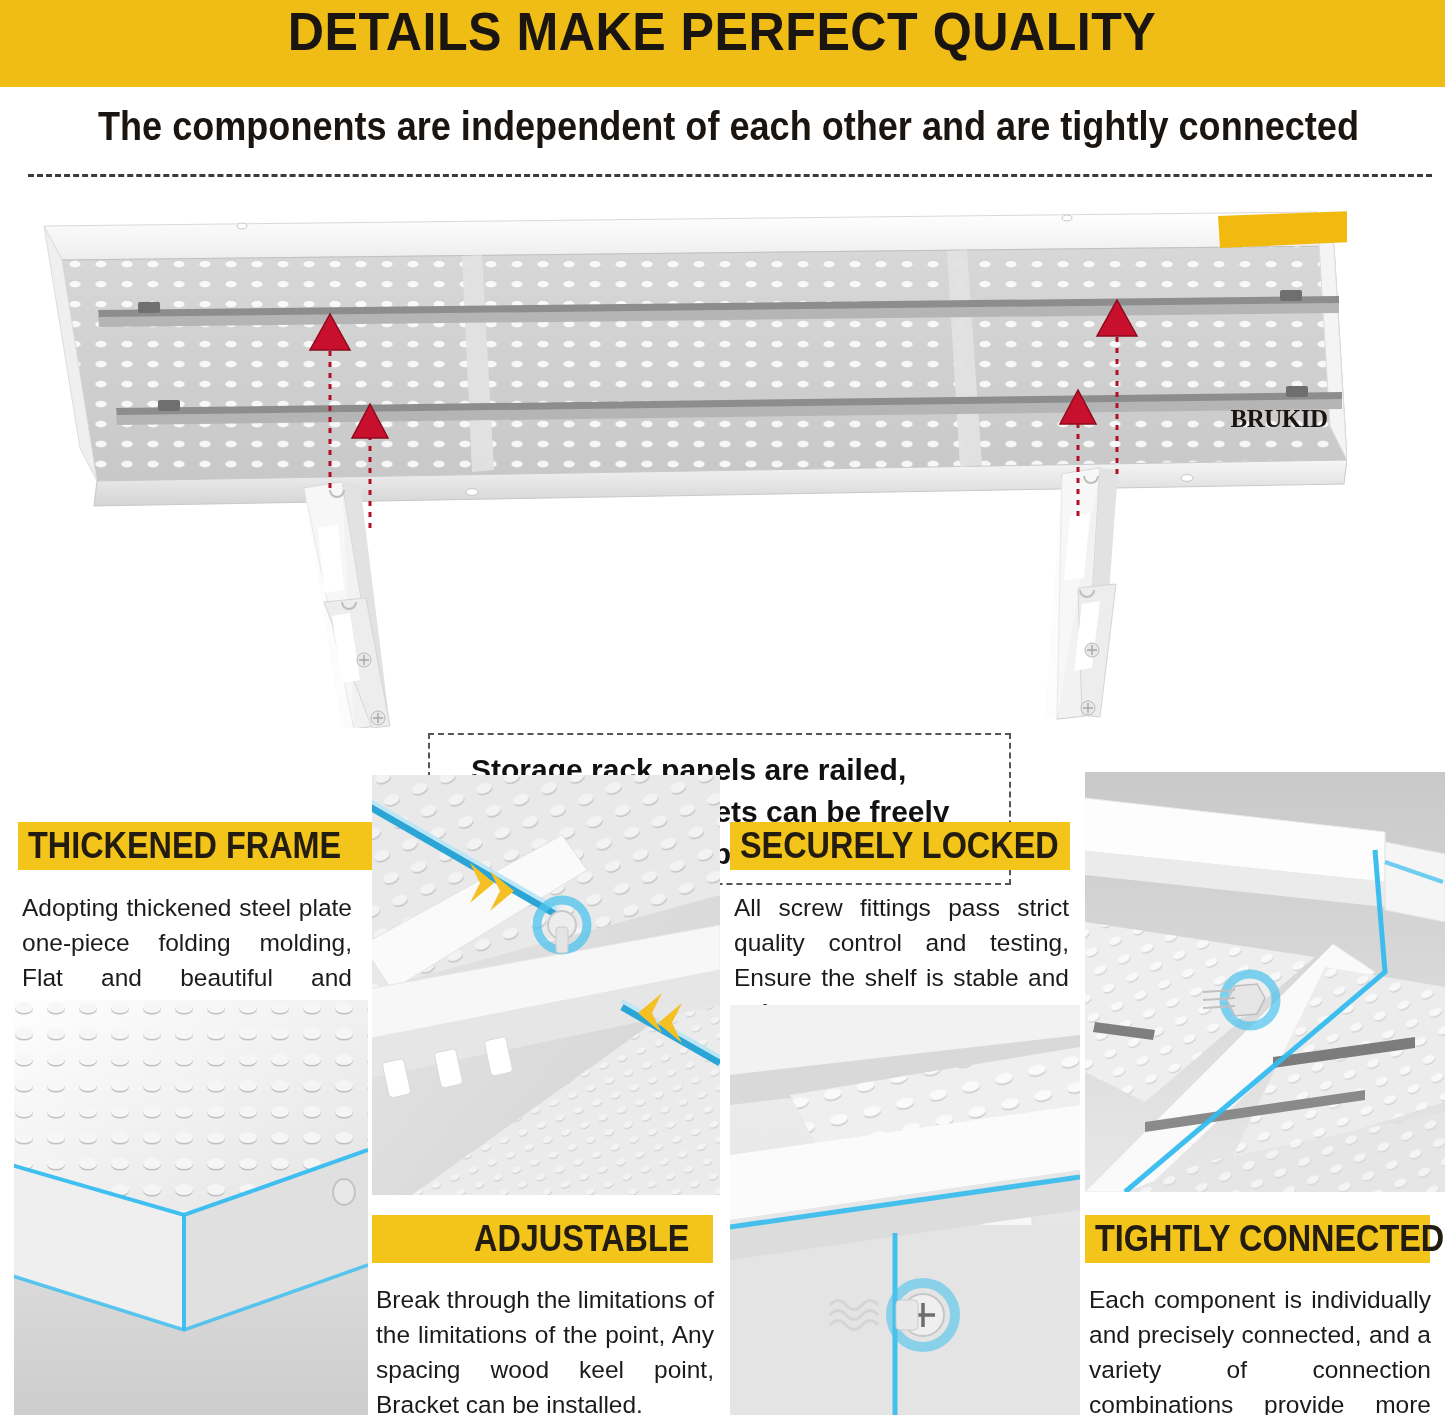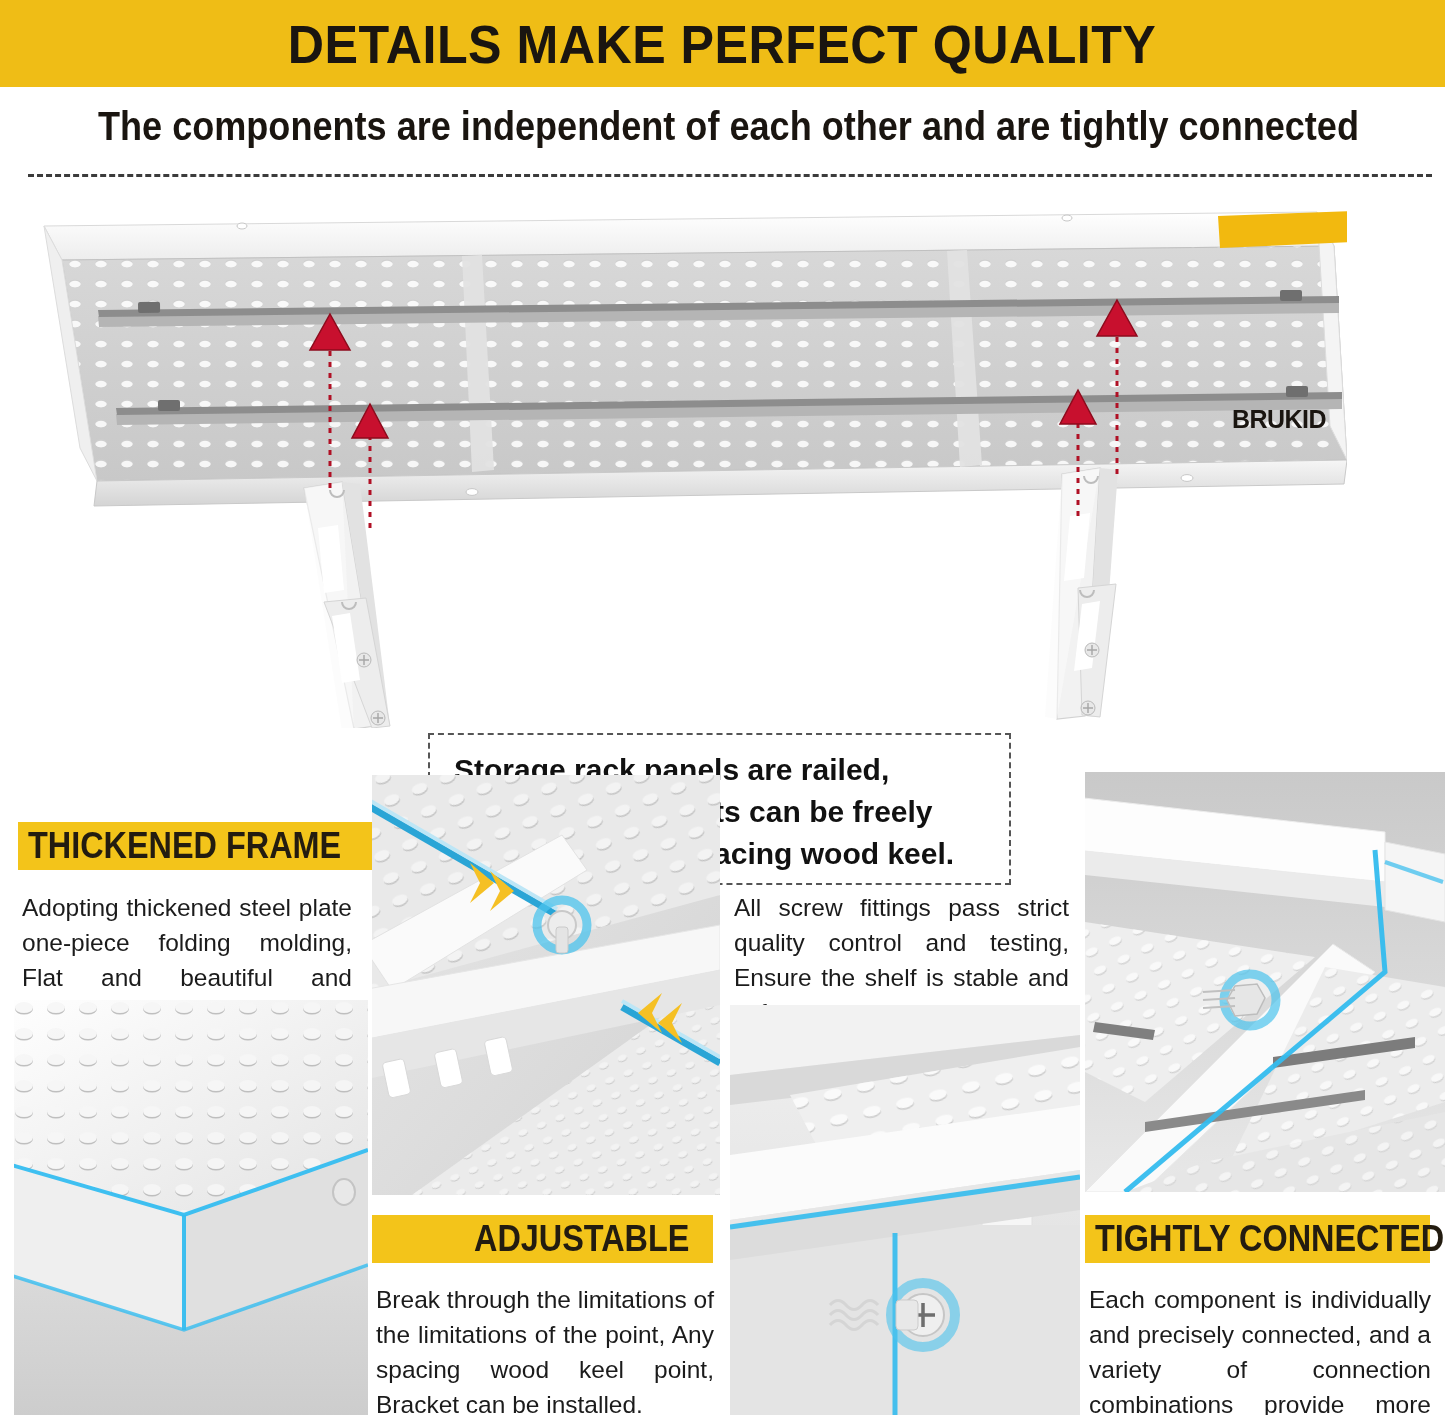--- a/index.html
+++ b/index.html
@@ -12,21 +12,21 @@
     overflow: hidden;
     position: relative;
   }
 
   
   .banner {
     width: 1445px;
     height: 87px;
     background: #efbd16;
     display: flex;
-    align-items: center;
+    align-items: flex-start;
     justify-content: center;
   }
   .banner-title {
     font-family: "Liberation Sans Narrow", "Liberation Sans", sans-serif;
     font-weight: bold;
     font-size: 54px;
     letter-spacing: 0.5px;
     color: #1a1510;
     transform: scaleX(0.93);
     white-space: nowrap;
@@ -88,20 +88,21 @@
     padding: 14px 22px 10px 24px;
   }
   .callout p {
     font-family: "Liberation Sans", sans-serif;
     font-weight: bold;
     font-size: 30px;
     line-height: 42px;
     color: #111;
     text-align: justify;
     text-align-last: left;
+    margin-left: 17px;
   }
 
   
   .features {
     position: absolute;
     left: 0;
     top: 760px;
     width: 1445px;
     height: 655px;
   }
@@ -289,21 +290,21 @@
         <polygon points="1075,102 1095,138 1055,138" fill="#c8102e" stroke="#8d0a1c" stroke-width="1.5"></polygon>
       </g>
       <g>
         <line x1="1036" y1="318" x2="1036" y2="216" stroke="#b01025" stroke-width="3" stroke-dasharray="5 6"></line>
         <polygon points="1036,192 1054,226 1018,226" fill="#c8102e" stroke="#8d0a1c" stroke-width="1.5"></polygon>
       </g>
     </svg>
   </div>
 
   <div style="position:absolute; left:1218px; top:213px; width:122px; height:32px; display:flex; align-items:center; justify-content:center;">
-    <span style="font-family:Liberation Sans, sans-serif; font-weight:bold; font-size:25px; color:#1a1510; letter-spacing:-0.5px;">BRUKID</span>
+    <span style="font-family:Liberation Serif, serif; font-weight:bold; font-size:25px; color:#1a1510; letter-spacing:-0.5px;">BRUKID</span>
   </div>
 
   <div class="callout">
     <p>Storage rack panels are railed,</p>
     <p>Ensure the brackets can be freely</p>
     <p style="text-align-last:left;">installed at any spacing wood keel.</p>
   </div>
 </div>
 
 <div class="features">
@@ -402,20 +403,23 @@
         </g>
       </svg>
     </div>
     <div class="label-bar c2-label">
       <span>ADJUSTABLE</span>
     </div>
     <div class="body-text c2-text">Break through the limitations of the limitations of the point, Any spacing wood keel point, Bracket can be installed.</div>
   </div>
 
   <div class="col col-3">
+    <div class="label-bar c3-label">
+      <span>SECURELY LOCKED</span>
+    </div>
     <div class="body-text c3-text">All screw fittings pass strict quality control and testing, Ensure the shelf is stable and safe.</div>
     <div class="photo c3-photo">
       <svg viewBox="0 0 350 410" preserveAspectRatio="none">
         <defs>
           <linearGradient id="p3bg" x1="0" y1="0" x2="0" y2="1">
             <stop offset="0%" stop-color="#f0f0f0"></stop>
               <stop offset="100%" stop-color="#dcdcdc"></stop>
           </linearGradient>
           <pattern id="holes3" width="34" height="26" patternUnits="userSpaceOnUse" patternTransform="rotate(-14)">
             <ellipse cx="10" cy="9" rx="9" ry="5" fill="#c5c5c5"></ellipse>

